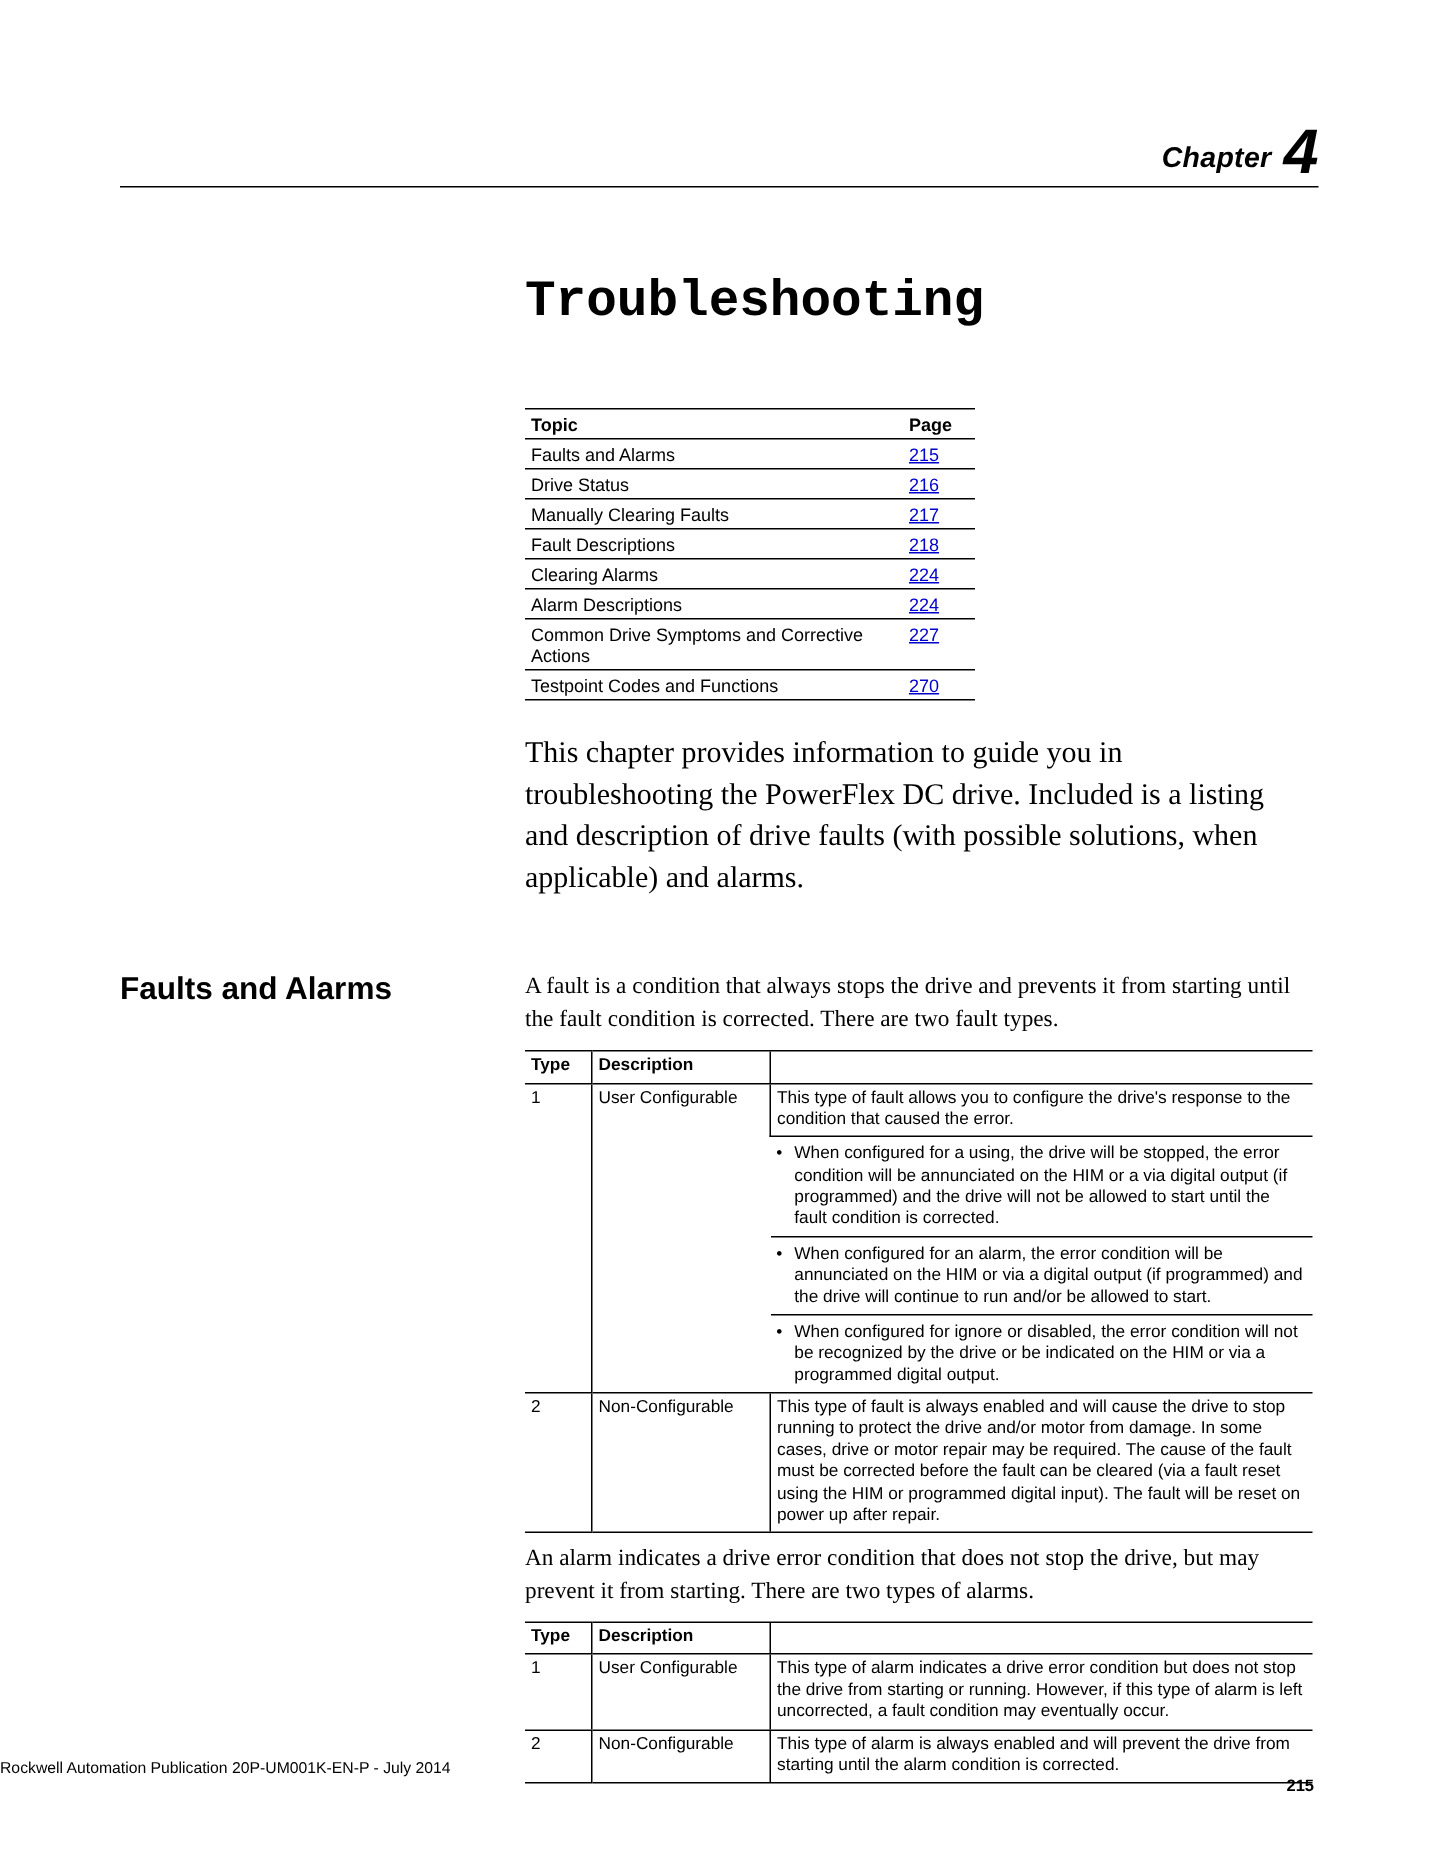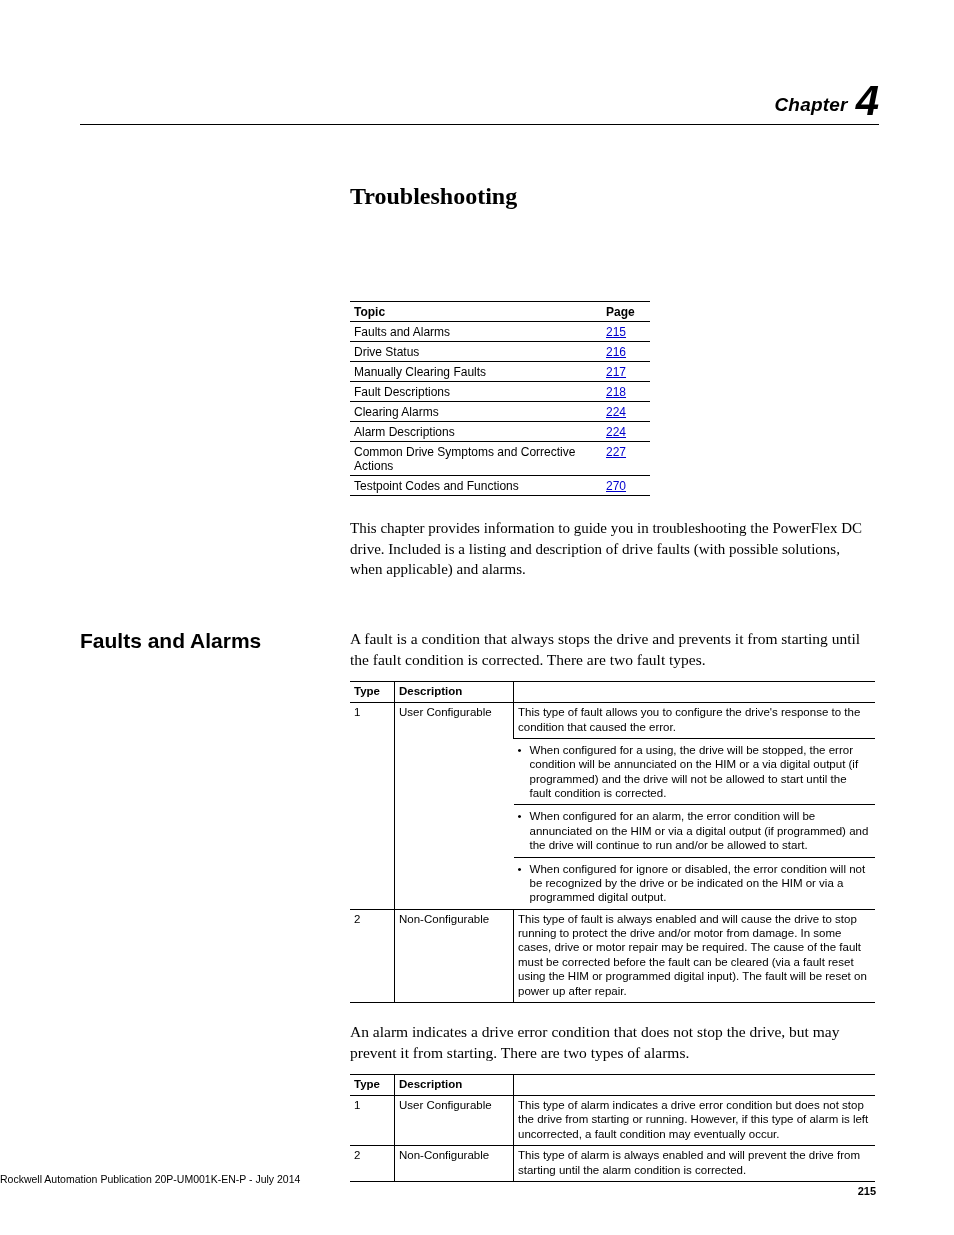--- a/index.html
+++ b/index.html
@@ -41,24 +41,24 @@
     font-style: italic;
     font-size: 42px;
     margin-left: 4px;
     line-height: 1;
     vertical-align: -4px;
   }
   .content-block {
     margin-left: 270px; 
   }
   .doc-title {
-    font-family: Liberation Serif, serif;
-    font-weight: 700;
-    font-size: 24px;
-    margin-bottom: 91px;
+    font-family: Liberation Mono, monospace;
+    font-weight: 700;
+    font-size: 34px;
+    margin-bottom: 51px;
   }
   
   .topic-table {
     border-collapse: collapse;
     width: 300px;
     font-family: "Helvetica Neue", Helvetica, Arial, sans-serif;
     font-size: 12px;
   }
   .topic-table th, .topic-table td {
     border-top: 1px solid #000;
@@ -76,21 +76,21 @@
   .topic-table tr:last-child td { border-bottom: 1.2px solid #000; }
   .topic-table .page-cell {
     width: 40px;
   }
   .topic-table a {
     color: #0000cc;
     text-decoration: underline;
   }
   .intro-para {
     margin-top: 22px;
-    font-size: 15px;
+    font-size: 20px;
     line-height: 1.38;
     max-width: 520px;
   }
   
   .row {
     display: flex;
     align-items: flex-start;
     margin-top: 48px;
   }
   .side-heading {
@@ -269,21 +269,21 @@
             </td>
           </tr>
           <tr>
             <td>2</td>
             <td>Non-Configurable</td>
             <td>This type of fault is always enabled and will cause the drive to stop running to protect the drive and/or motor from damage. In some cases, drive or motor repair may be required. The cause of the fault must be corrected before the fault can be cleared (via a fault reset using the HIM or programmed digital input). The fault will be reset on power up after repair.</td>
           </tr>
         </tbody>
       </table>
 
-      <p class="body-para" style="margin-top:18px;">An alarm indicates a drive error condition that does not stop the drive, but may prevent it from starting. There are two types of alarms.</p>
+      <p class="body-para" style="margin-top:6px;">An alarm indicates a drive error condition that does not stop the drive, but may prevent it from starting. There are two types of alarms.</p>
 
       <table class="desc-table">
         <thead>
           <tr>
             <th class="col-type">Type</th>
             <th class="col-desc">Description</th>
             <th></th>
           </tr>
         </thead>
         <tbody>

